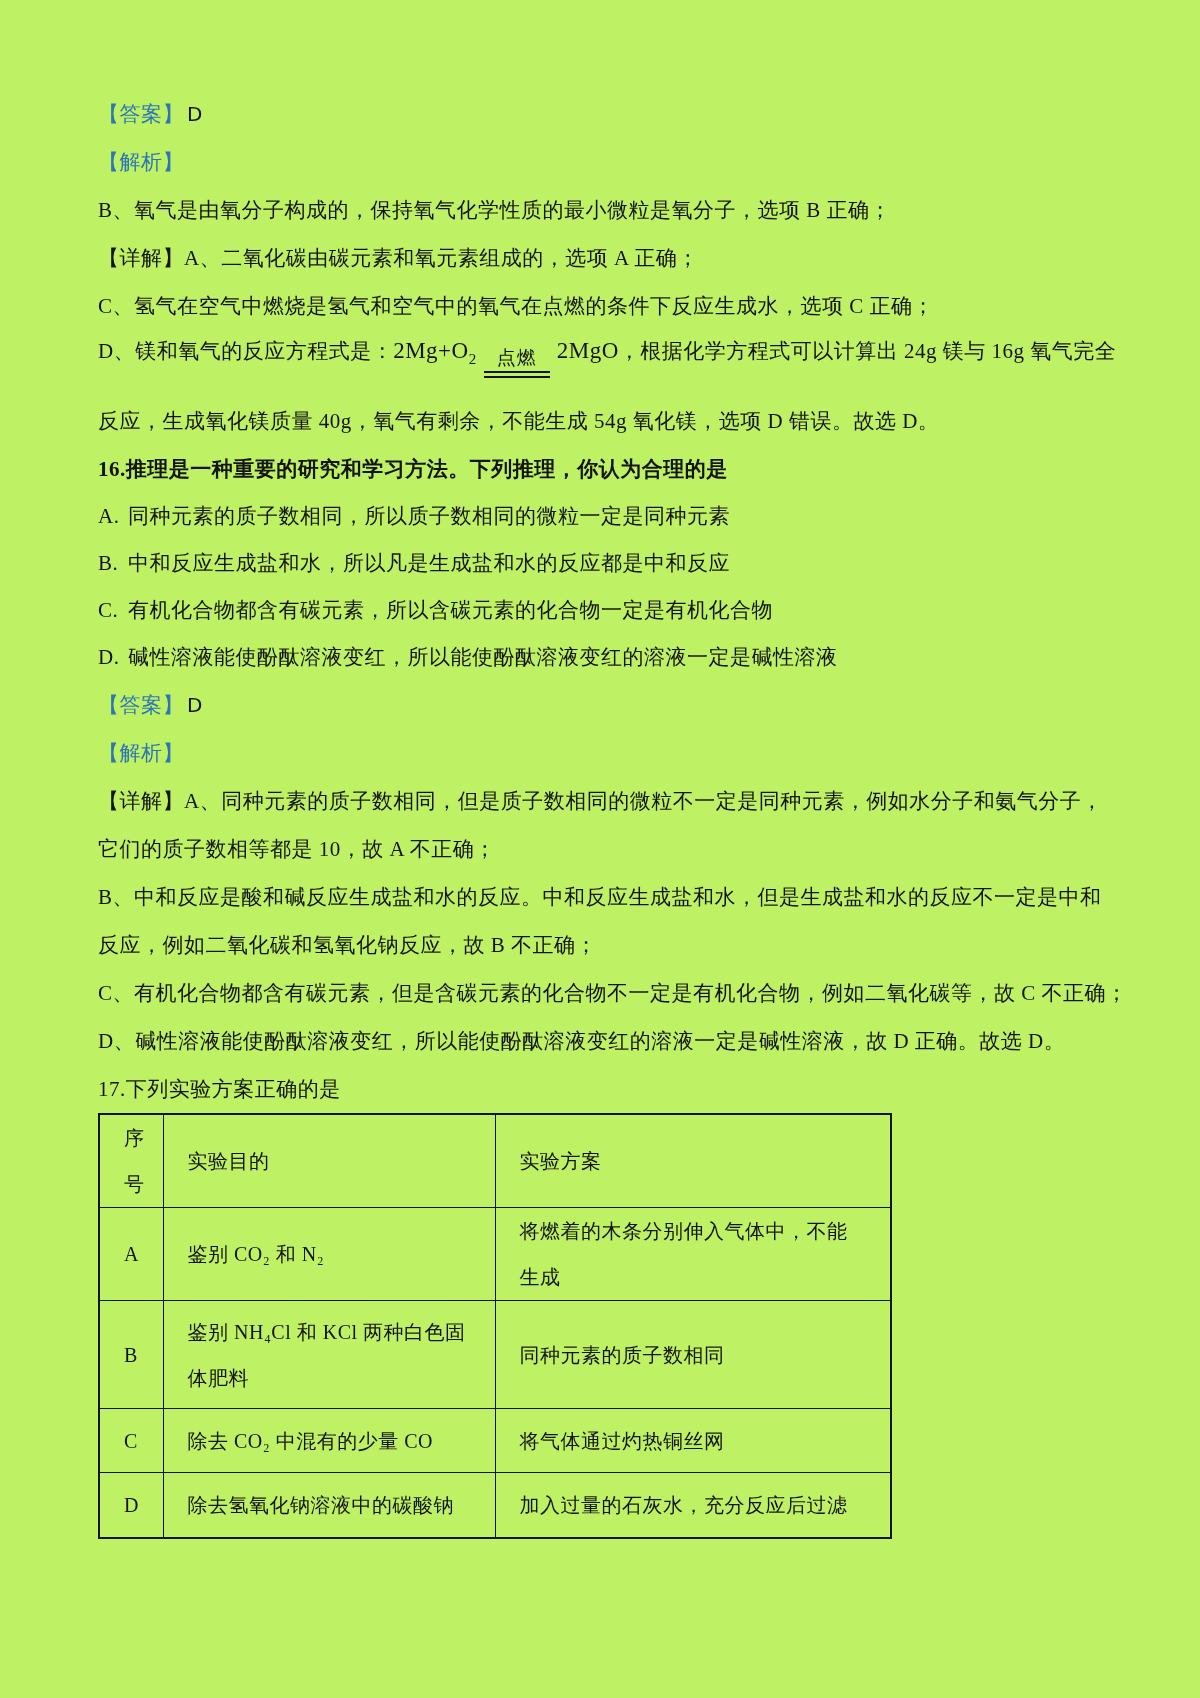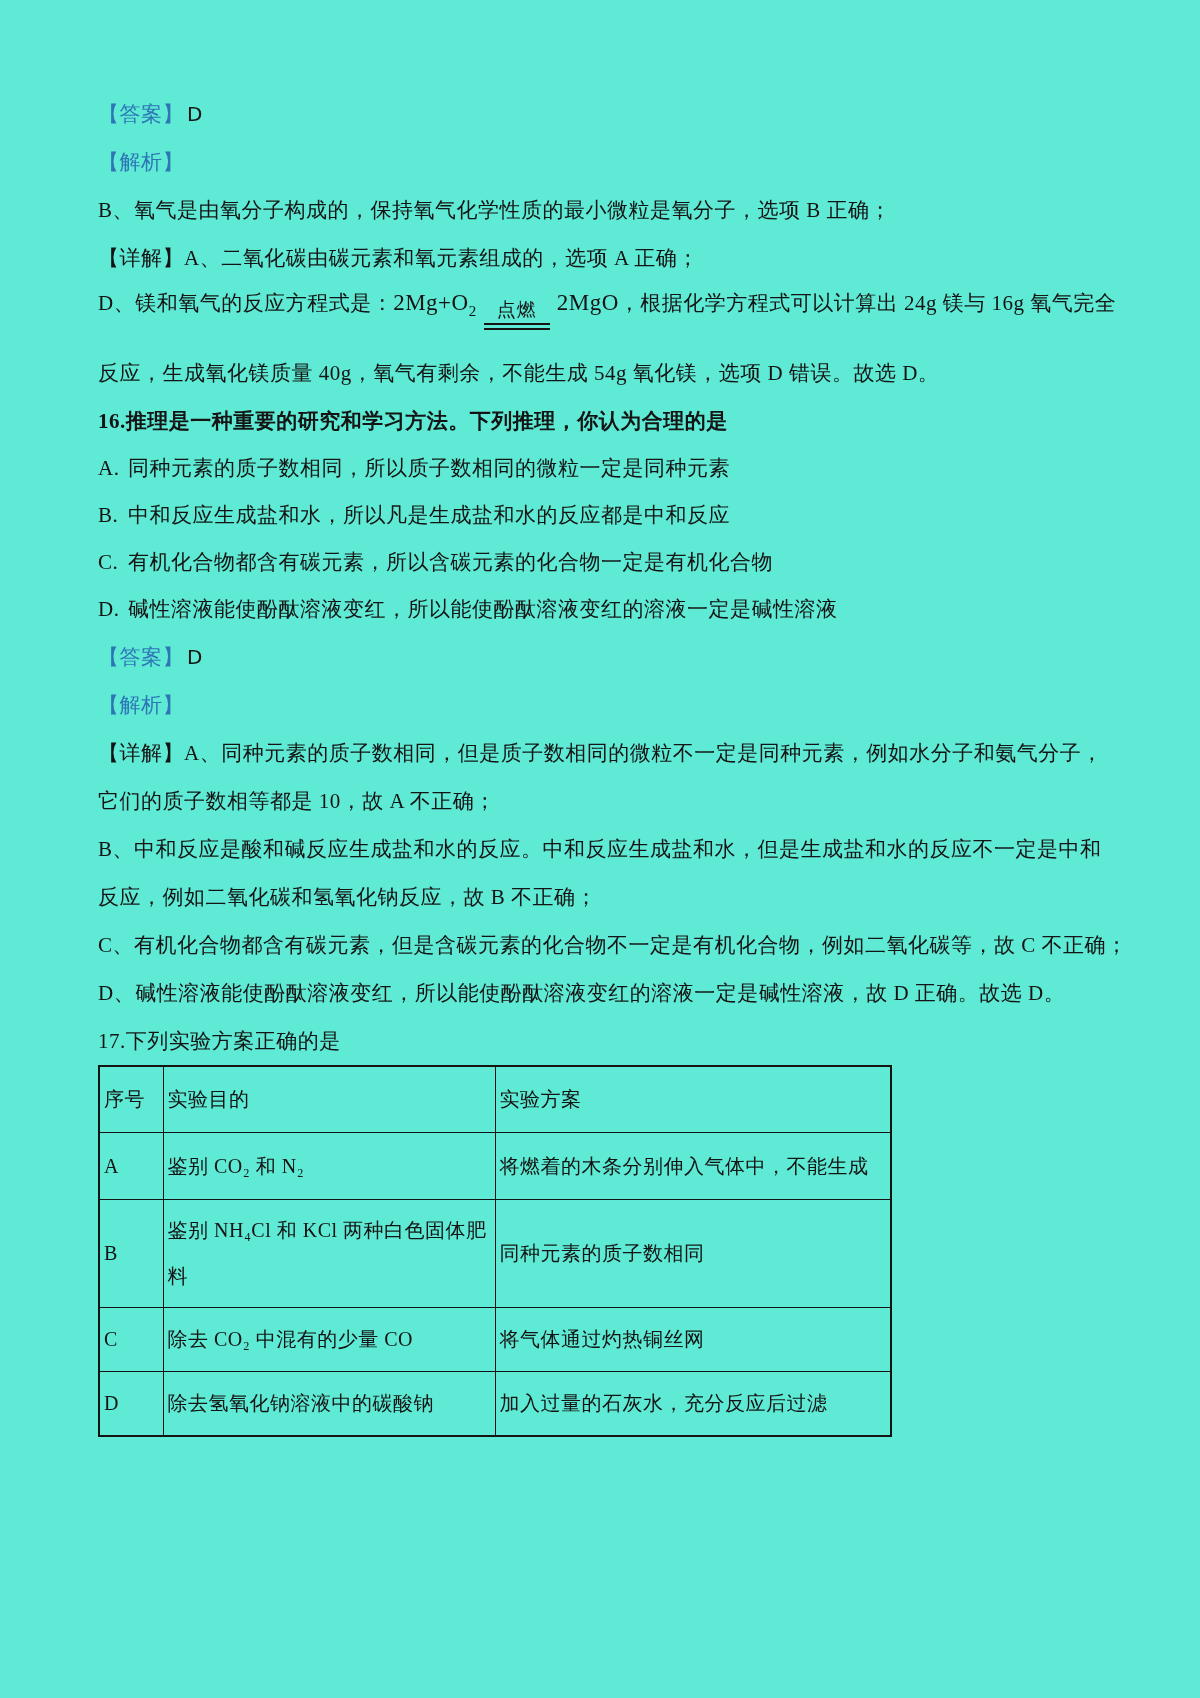--- a/index.html
+++ b/index.html
@@ -1,21 +1,21 @@
 <!DOCTYPE html>
 <html><head>
 <meta charset="utf-8">
 <style>
   html,body{margin:0;padding:0;background:#e8e8e8;}
   .page{
     position:relative;
     width:1200px;height:1698px;
     margin:0 auto;
     box-sizing:border-box;
-    background:#5eead4;
+    background:#bef264;
     padding:90px 88px 0 98px;
     overflow:hidden;
     font-family:"Liberation Serif","DejaVu Serif",serif;
     color:#141414;
     font-size:21px;
     letter-spacing:0.5px;
   }
   .page p{margin:0;}
   .ln{line-height:48px;white-space:nowrap;}
   .opt{line-height:47px;white-space:nowrap;}
@@ -54,21 +54,21 @@
   table.exp{
     border-collapse:collapse;
     table-layout:fixed;
     width:792px;
     margin-top:0;
     font-size:20px;
   }
   table.exp,table.exp td{border:1.5px solid #141414;}
   table.exp{border-width:2.5px;}
   table.exp td{
-    padding:0 4px;
+    padding:0 24px;
     vertical-align:middle;
     line-height:46px;
     letter-spacing:0.5px;
   }
   col.c1{width:64px;}
   col.c2{width:332px;}
   col.c3{width:396px;}
   tr.hr{height:66px;}
   tr.ra{height:67px;}
   tr.rb{height:108px;}
@@ -78,20 +78,21 @@
 </style>
 </head>
 <body>
 
 <div class="page">
 
   <p class="ln"><span class="blue">【答案】</span><span class="ansval">D</span></p>
   <p class="ln"><span class="blue">【解析】</span></p>
   <p class="ln">B、氧气是由氧分子构成的，保持氧气化学性质的最小微粒是氧分子，选项 B 正确；</p>
   <p class="ln">【详解】A、二氧化碳由碳元素和氧元素组成的，选项 A 正确；</p>
+  <p class="ln">C、氢气在空气中燃烧是氢气和空气中的氧气在点燃的条件下反应生成水，选项 C 正确；</p>
 
   <p class="eq">
     <span>D、镁和氧气的反应方程式是：</span><span class="chem"><span>2Mg+O</span><sub class="csub">2</sub></span><span class="rxn">
         <span class="cond">点燃</span>
         <span class="dbl"></span>
       </span><span class="chem">2MgO</span><span>，根据化学方程式可以计算出 24g 镁与 16g 氧气完全</span>
   </p>
 
   <p class="ln">反应，生成氧化镁质量 40g，氧气有剩余，不能生成 54g 氧化镁，选项 D 错误。故选 D。</p>
 

